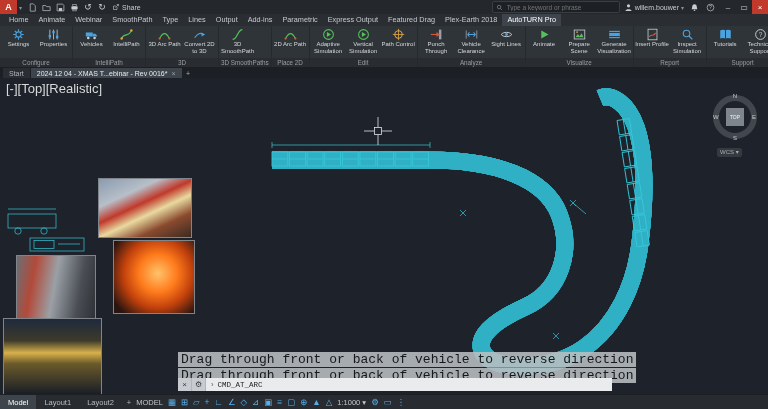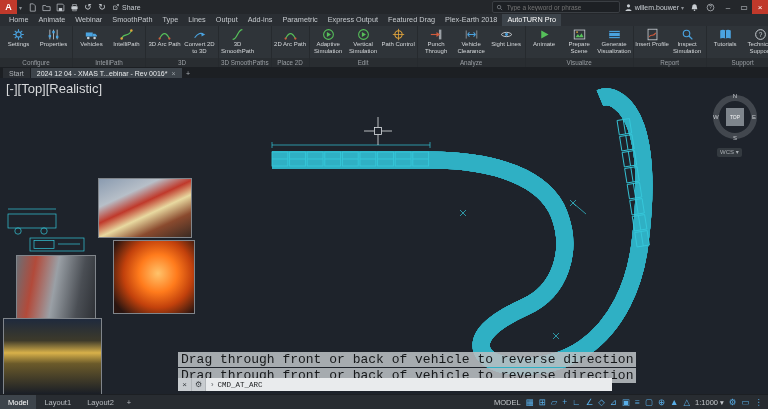--- a/index.html
+++ b/index.html
@@ -77,21 +77,21 @@
 
   
   .cmd-history{position:absolute;left:178px;top:274px;font-family:"Liberation Mono",monospace;font-size:13px;color:#16181a;z-index:8;}
   .cmd-line{background:rgba(186,190,194,.88);padding:0 3px;margin-bottom:1px;width:max-content;white-space:nowrap;}
   .cmd-row{position:absolute;left:178px;top:300px;width:434px;height:13px;display:flex;background:#e9ebed;align-items:center;font-size:8px;z-index:8;}
   .cmd-btn{width:13px;height:13px;background:#c8ccd0;color:#3a3e43;display:flex;align-items:center;justify-content:center;font-size:8px;flex:0 0 auto;border-right:1px solid #b2b6ba;}
   .cmd-input{flex:1;color:#1a1c1e;padding-left:4px;font-family:"Liberation Mono",monospace;font-size:7.5px;white-space:nowrap;}
   .cmd-caret{color:#5a5e63;margin-right:3px;}
 
   
-  .statusbar{position:absolute;bottom:0;left:0;right:0;height:14px;background:#282c31;display:flex;justify-content:space-between;align-items:center;font-size:7.5px;z-index:40;border-top:1px solid #1c1f23;}
+  .statusbar{position:absolute;bottom:0;left:0;right:0;height:14px;background:#282c31;display:flex;align-items:center;font-size:7.5px;z-index:40;border-top:1px solid #1c1f23;}
   .sb-tabs{display:flex;height:100%;align-items:stretch;}
   .sb-tab{padding:0 8px;display:flex;align-items:center;color:#b9bdc2;}
   .sb-tab.active{background:#3d444b;color:#fff;}
   .sb-add{padding:0 5px;display:flex;align-items:center;color:#b9bdc2;}
   .sb-right{display:flex;align-items:center;gap:5px;padding-right:5px;}
   .sb-icon{color:#58aee8;font-size:8.5px;line-height:14px;}
   .sb-text{color:#c3c7cb;}
 
   
   .rd{fill:none;stroke-linejoin:round;}

